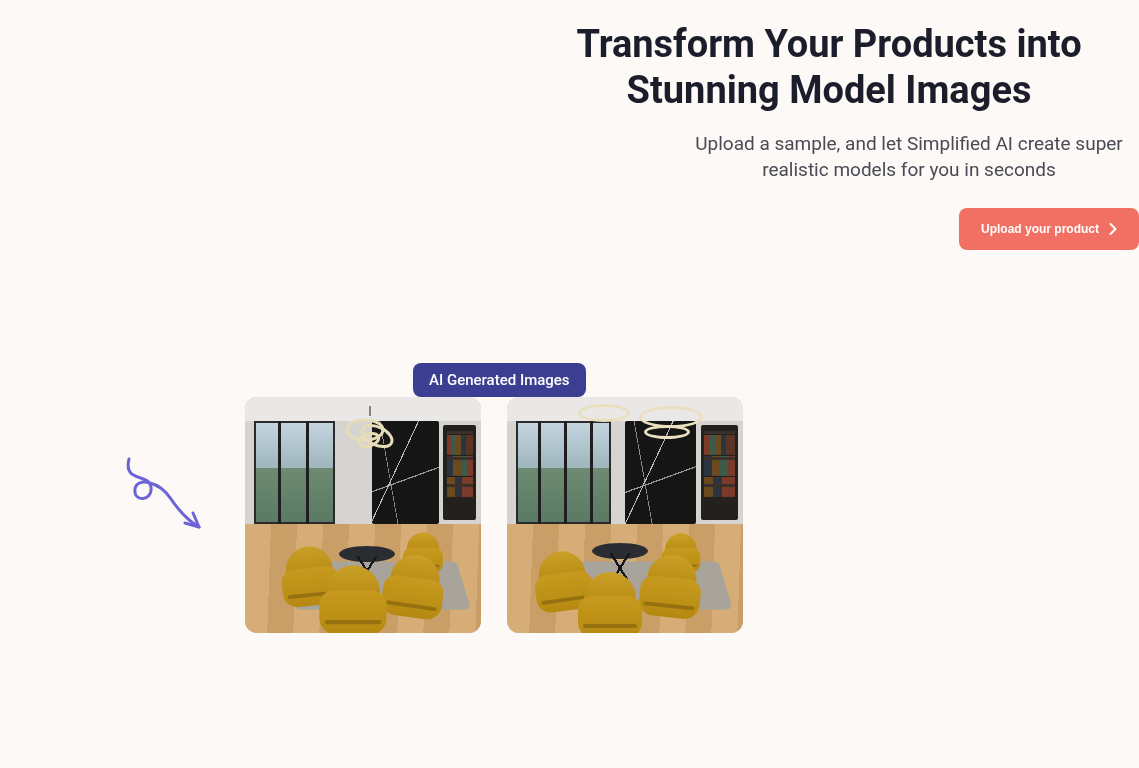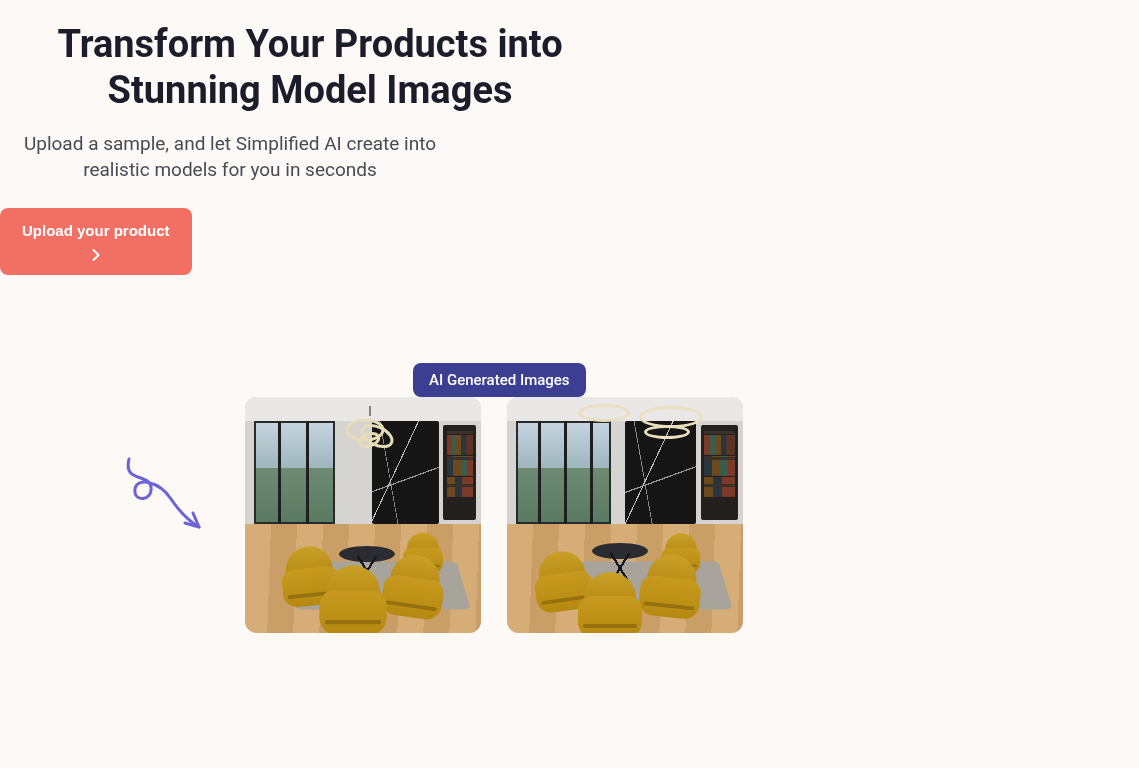--- a/index.html
+++ b/index.html
@@ -7,21 +7,21 @@
   body {
     background:#fdf9f7;
     font-family: -apple-system, BlinkMacSystemFont, "Segoe UI", Roboto, Helvetica, Arial, sans-serif;
     color:#1c1d2a;
     overflow:hidden;
   }
   .wrap {
     width:100%;
     display:flex;
     flex-direction:column;
-    align-items:flex-start;
+    align-items:flex-end;
     padding-top:22px;
   }
   h1.title {
     font-size:38px;
     font-weight:700;
     text-align:center;
     line-height:1.2;
     color:#1c1d2a;
     max-width:620px;
   }
@@ -36,24 +36,23 @@
   .cta-btn {
     margin-top:26px;
     display:inline-flex;
     align-items:center;
     gap:10px;
     background:#f16f63;
     color:#fff;
     border:none;
     border-radius:8px;
     padding:14px 22px;
-    font-size:15px;
+    font-size:12px;
     font-weight:600;
     cursor:pointer;
-    flex-direction:column;
   }
   .cta-btn .chev {
     display:inline-flex;
     align-items:center;
   }
 
   .gallery {
     position:absolute;
     left:0; right:0;
     top:363px;
@@ -219,21 +218,21 @@
   .genB .c1{ left:10%; top:64%; transform:scale(.9) rotate(-8deg);}
   .genB .c2{ left:30%; top:74%; transform:scale(1.0);}
   .genB .c3{ left:56%; top:66%; transform:scale(.95) rotate(6deg);}
   .genB .c4{ left:60%; top:52%; transform:scale(.6);}
 </style>
 </head>
 <body>
 
 <div class="wrap">
   <h1 class="title">Transform Your Products into Stunning Model Images</h1>
-  <p class="subtitle">Upload a sample, and let Simplified AI create into realistic models for you in seconds</p>
+  <p class="subtitle">Upload a sample, and let Simplified AI create super realistic models for you in seconds</p>
 
   <button class="cta-btn">
     <span>Upload your product</span>
     <span class="chev">
       <svg width="8" height="12" viewBox="0 0 8 12" fill="none">
         <path d="M1.5 1 L6.5 6 L1.5 11" stroke="#fff" stroke-width="2" stroke-linecap="round" stroke-linejoin="round"></path>
       </svg>
     </span>
   </button>
 </div>

